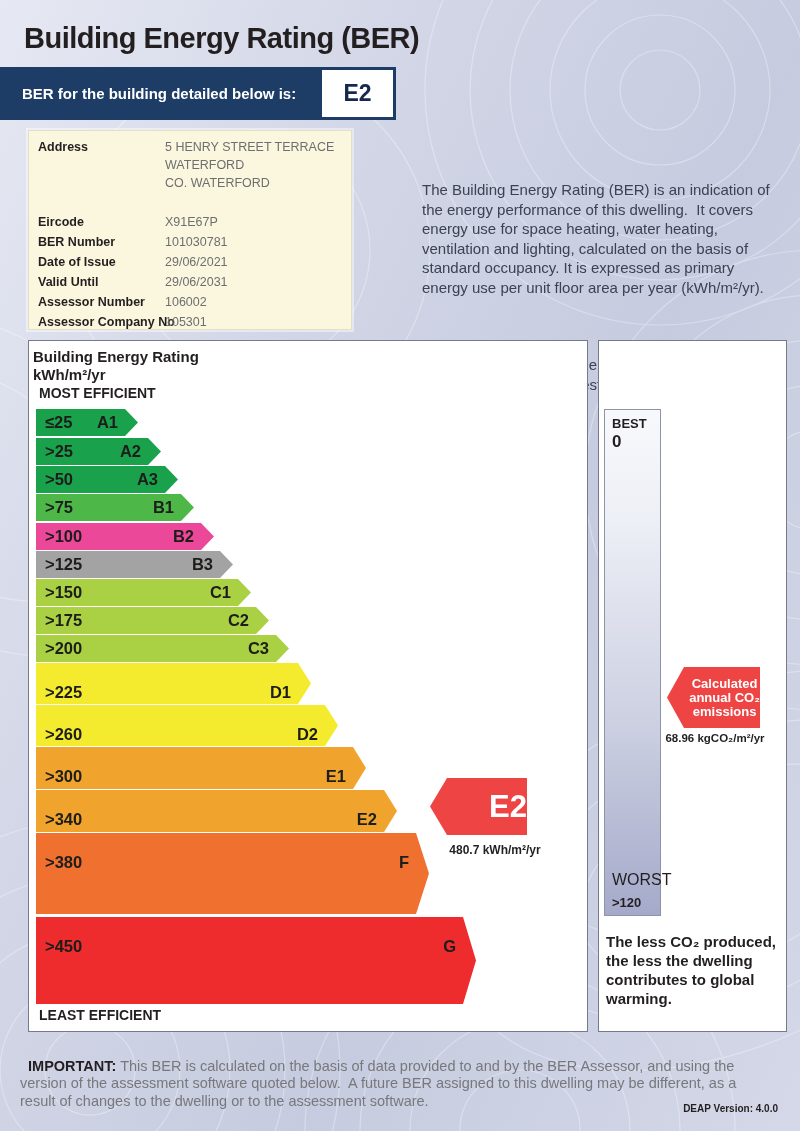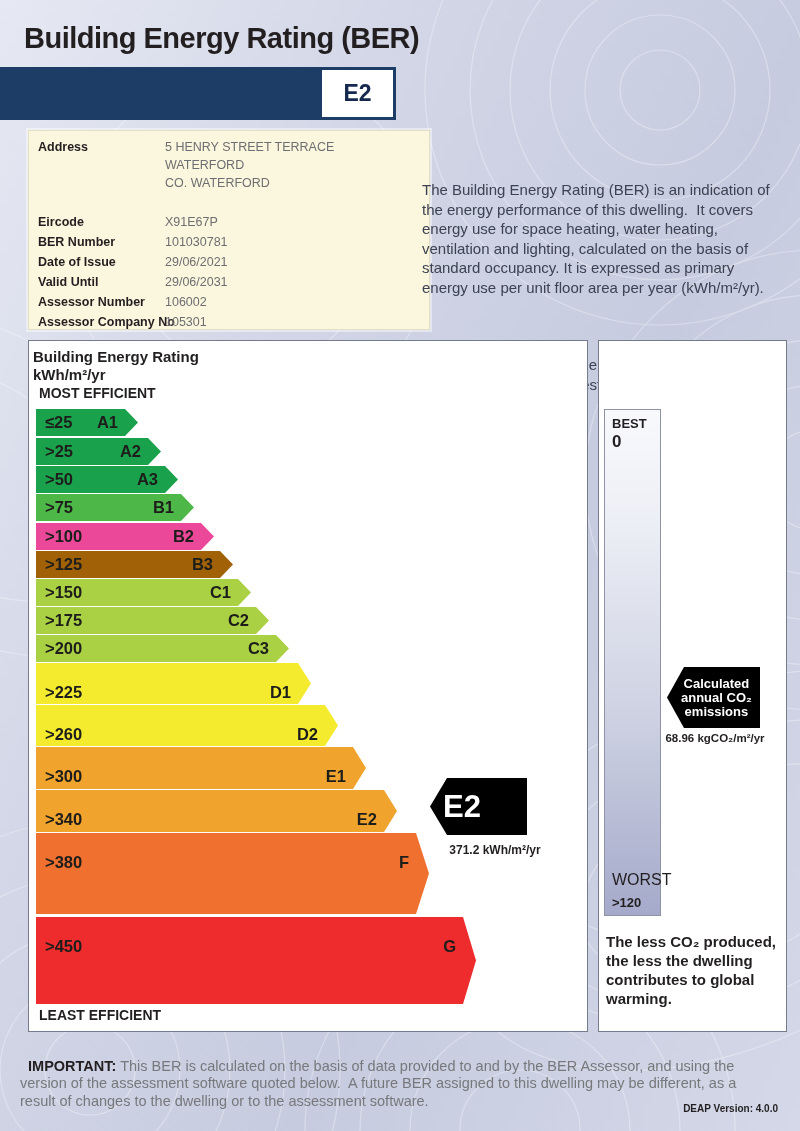--- a/index.html
+++ b/index.html
@@ -16,42 +16,42 @@
 
   
   .page-title { left:24px; top:22px; font-size:29px; font-weight:bold; letter-spacing:-0.5px; color:#231f20; }
   .banner { left:0; top:67px; width:396px; height:53px; background:#1d3c66; display:flex; align-items:center; }
   .banner-label { color:#ffffff; font-size:15px; font-weight:bold; padding-left:22px; }
   .banner-rating-box { position:absolute; right:3px; top:3px; bottom:3px; width:71px; background:#ffffff;
     display:flex; align-items:center; justify-content:center; }
   .banner-rating-box span { font-size:23px; font-weight:bold; color:#15294e; }
 
   
-  .details-panel { left:28px; top:130px; width:402px; height:200px; background:#fbf7de;
+  .details-panel { left:28px; top:130px; width:324px; height:200px; background:#fbf7de;
     border:1px solid #e3dfc4; box-shadow:0 0 0 2px rgba(255,255,255,.45); font-size:12.5px; }
   .details-panel .lbl { position:absolute; left:9px; font-weight:bold; color:#231f20; white-space:nowrap; }
   .details-panel .val { position:absolute; left:136px; color:#6d6e71; white-space:nowrap; }
 
   
   .intro { left:422px; top:141px; width:360px; font-size:15px; line-height:19.5px; color:#3c4251; white-space:pre-wrap; }
   .intro p + p { margin-top:19px; }
 
   
   .scale-panel { left:28px; top:340px; width:560px; height:692px; background:#ffffff; border:1px solid #767b8c; }
   .scale-head { position:absolute; left:4px; top:7px; font-weight:bold; font-size:15px; line-height:18px; }
   .scale-most { position:absolute; left:10px; top:44px; font-weight:bold; font-size:14px; }
   .scale-least { position:absolute; left:10px; top:666px; font-weight:bold; font-size:14px; }
   .band { position:absolute; left:7px; display:flex; justify-content:space-between; align-items:center;
     padding:0 20px 0 9px; font-weight:bold; font-size:16.5px; color:#1d1d1b;
     clip-path:polygon(0 0, calc(100% - 13px) 0, 100% 50%, calc(100% - 13px) 100%, 0 100%);text-align:right; }
   .band.tall { align-items:flex-start; padding-top:20px; }
   .band .range { text-decoration:none; }
 
   
-  .pointer { background:#000000; color:#ffffff; display:flex; align-items:center; justify-content:flex-start;
+  .pointer { background:#ef4444; color:#ffffff; display:flex; align-items:center; justify-content:flex-end;
     clip-path:polygon(0 50%, 17px 0, 100% 0, 100% 100%, 17px 100%); }
   .ber-pointer { left:430px; top:778px; width:97px; height:57px; }
   .ber-pointer span { font-size:31px; font-weight:bold; padding-left:13px; }
   .ber-pointer-value { left:443px; top:843px; width:104px; text-align:center; font-size:12px; font-weight:bold; }
 
   
   .co2-panel { left:598px; top:340px; width:189px; height:692px; background:#ffffff; border:1px solid #767b8c; }
   .co2-head { position:absolute; left:7px; top:7px; font-weight:bold; font-size:15px; line-height:19px; }
   .co2-bar { position:absolute; left:5px; top:68px; width:57px; height:507px; border:1px solid #8e93a5;
     background:linear-gradient(180deg,#f8f9fc 0%,#edeff6 22%,#ccd0e1 62%,#a5aacb 100%); }
@@ -114,20 +114,21 @@
     <g>
       <circle cx="250" cy="250" r="120"></circle>
         <circle cx="250" cy="250" r="180"></circle>
     </g>
   </g>
 </svg>
 
 <div class="layer page-title">Building Energy Rating (BER)</div>
 
 <div class="layer banner">
+  <span class="banner-label">BER for the building detailed below is:</span>
   <div class="banner-rating-box">
     <span>E2</span>
   </div>
 </div>
 
 <div class="layer details-panel">
   <span class="lbl" style="top:9px">Address</span>
   <span class="val" style="top:9px">5 HENRY STREET TERRACE</span>
   <span class="val" style="top:27px">WATERFORD</span>
   <span class="val" style="top:45px">CO. WATERFORD</span>
@@ -171,21 +172,21 @@
         <span class="grade">A3</span>
       </div>
       <div class="band" style="top: 153px; height: 27px; width: 158px; background: rgb(77, 184, 72);">
         <span class="range">&gt;75</span>
         <span class="grade">B1</span>
       </div>
       <div class="band" style="top: 182px; height: 27px; width: 178px; background: #ec4899;">
         <span class="range">&gt;100</span>
         <span class="grade">B2</span>
       </div>
-      <div class="band" style="top: 210px; height: 27px; width: 197px; background: #a16207;">
+      <div class="band" style="top: 210px; height: 27px; width: 197px; background: #a3a3a3;">
         <span class="range">&gt;125</span>
         <span class="grade">B3</span>
       </div>
       <div class="band" style="top: 238px; height: 27px; width: 215px; background: rgb(170, 208, 67);">
         <span class="range">&gt;150</span>
         <span class="grade">C1</span>
       </div>
       <div class="band" style="top: 266px; height: 27px; width: 233px; background: rgb(170, 208, 67);">
         <span class="range">&gt;175</span>
         <span class="grade">C2</span>
@@ -218,21 +219,21 @@
         <span class="range">&gt;450</span>
         <span class="grade">G</span>
       </div>
     </div>
   <div class="scale-least">LEAST EFFICIENT</div>
 </div>
 
 <div class="layer pointer ber-pointer">
   <span>E2</span>
 </div>
-<div class="layer ber-pointer-value">371.2 kWh/m²/yr</div>
+<div class="layer ber-pointer-value">480.7 kWh/m²/yr</div>
 
 <div class="layer co2-panel">
   <div class="co2-bar">
     <span class="co2-best">BEST</span>
     <span class="co2-best-val">0</span>
     <span class="co2-worst">WORST</span>
     <span class="co2-worst-val">&gt;120</span>
   </div>
 </div>
 

